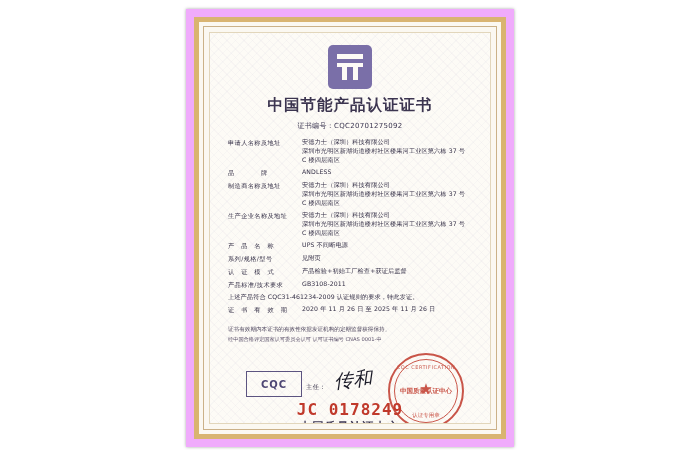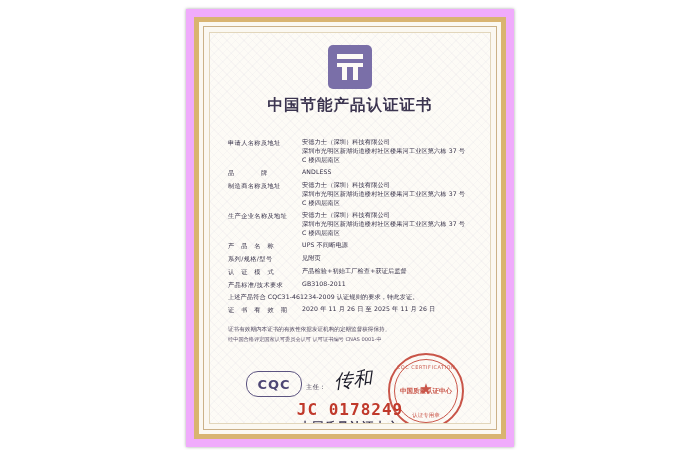--- a/index.html
+++ b/index.html
@@ -179,24 +179,24 @@
     top: 316px;
     height: 66px;
   }
   .cqc-mark {
     position: absolute;
     left: 36px;
     top: 22px;
     width: 54px;
     height: 24px;
     border: 1.6px solid #5c5480;
-    border-radius: 12px;
+    border-radius: 0;
     color: #4d4674;
     font-family: "DejaVu Sans", sans-serif;
-    font-size: 13px;
+    font-size: 10px;
     font-weight: bold;
     letter-spacing: 1px;
     display: flex;
     align-items: center;
     justify-content: center;
   }
   .signature {
     position: absolute;
     left: 96px;
     top: 16px;
@@ -310,20 +310,21 @@
       <div class="cert-inner-frame">
         <div class="guilloche"></div>
 
         <div class="logo-wrap">
           <div class="logo-badge">
             <div class="g1"></div><div class="g2"></div><div class="g3"></div><div class="g4"></div>
           </div>
         </div>
 
         <div class="cert-title">中国节能产品认证证书</div>
+        <div class="cert-number">证书编号：CQC20701275092</div>
 
         <div class="fields">
           <div class="field-row">
             <div class="field-label">申请人名称及地址</div>
             <div class="field-value">
               <span>安德力士（深圳）科技有限公司</span>
               <span class="line2">深圳市光明区新湖街道楼村社区楼果河工业区第六栋 37 号</span>
               <span class="line3">C 楼四层南区</span>
             </div>
           </div>

